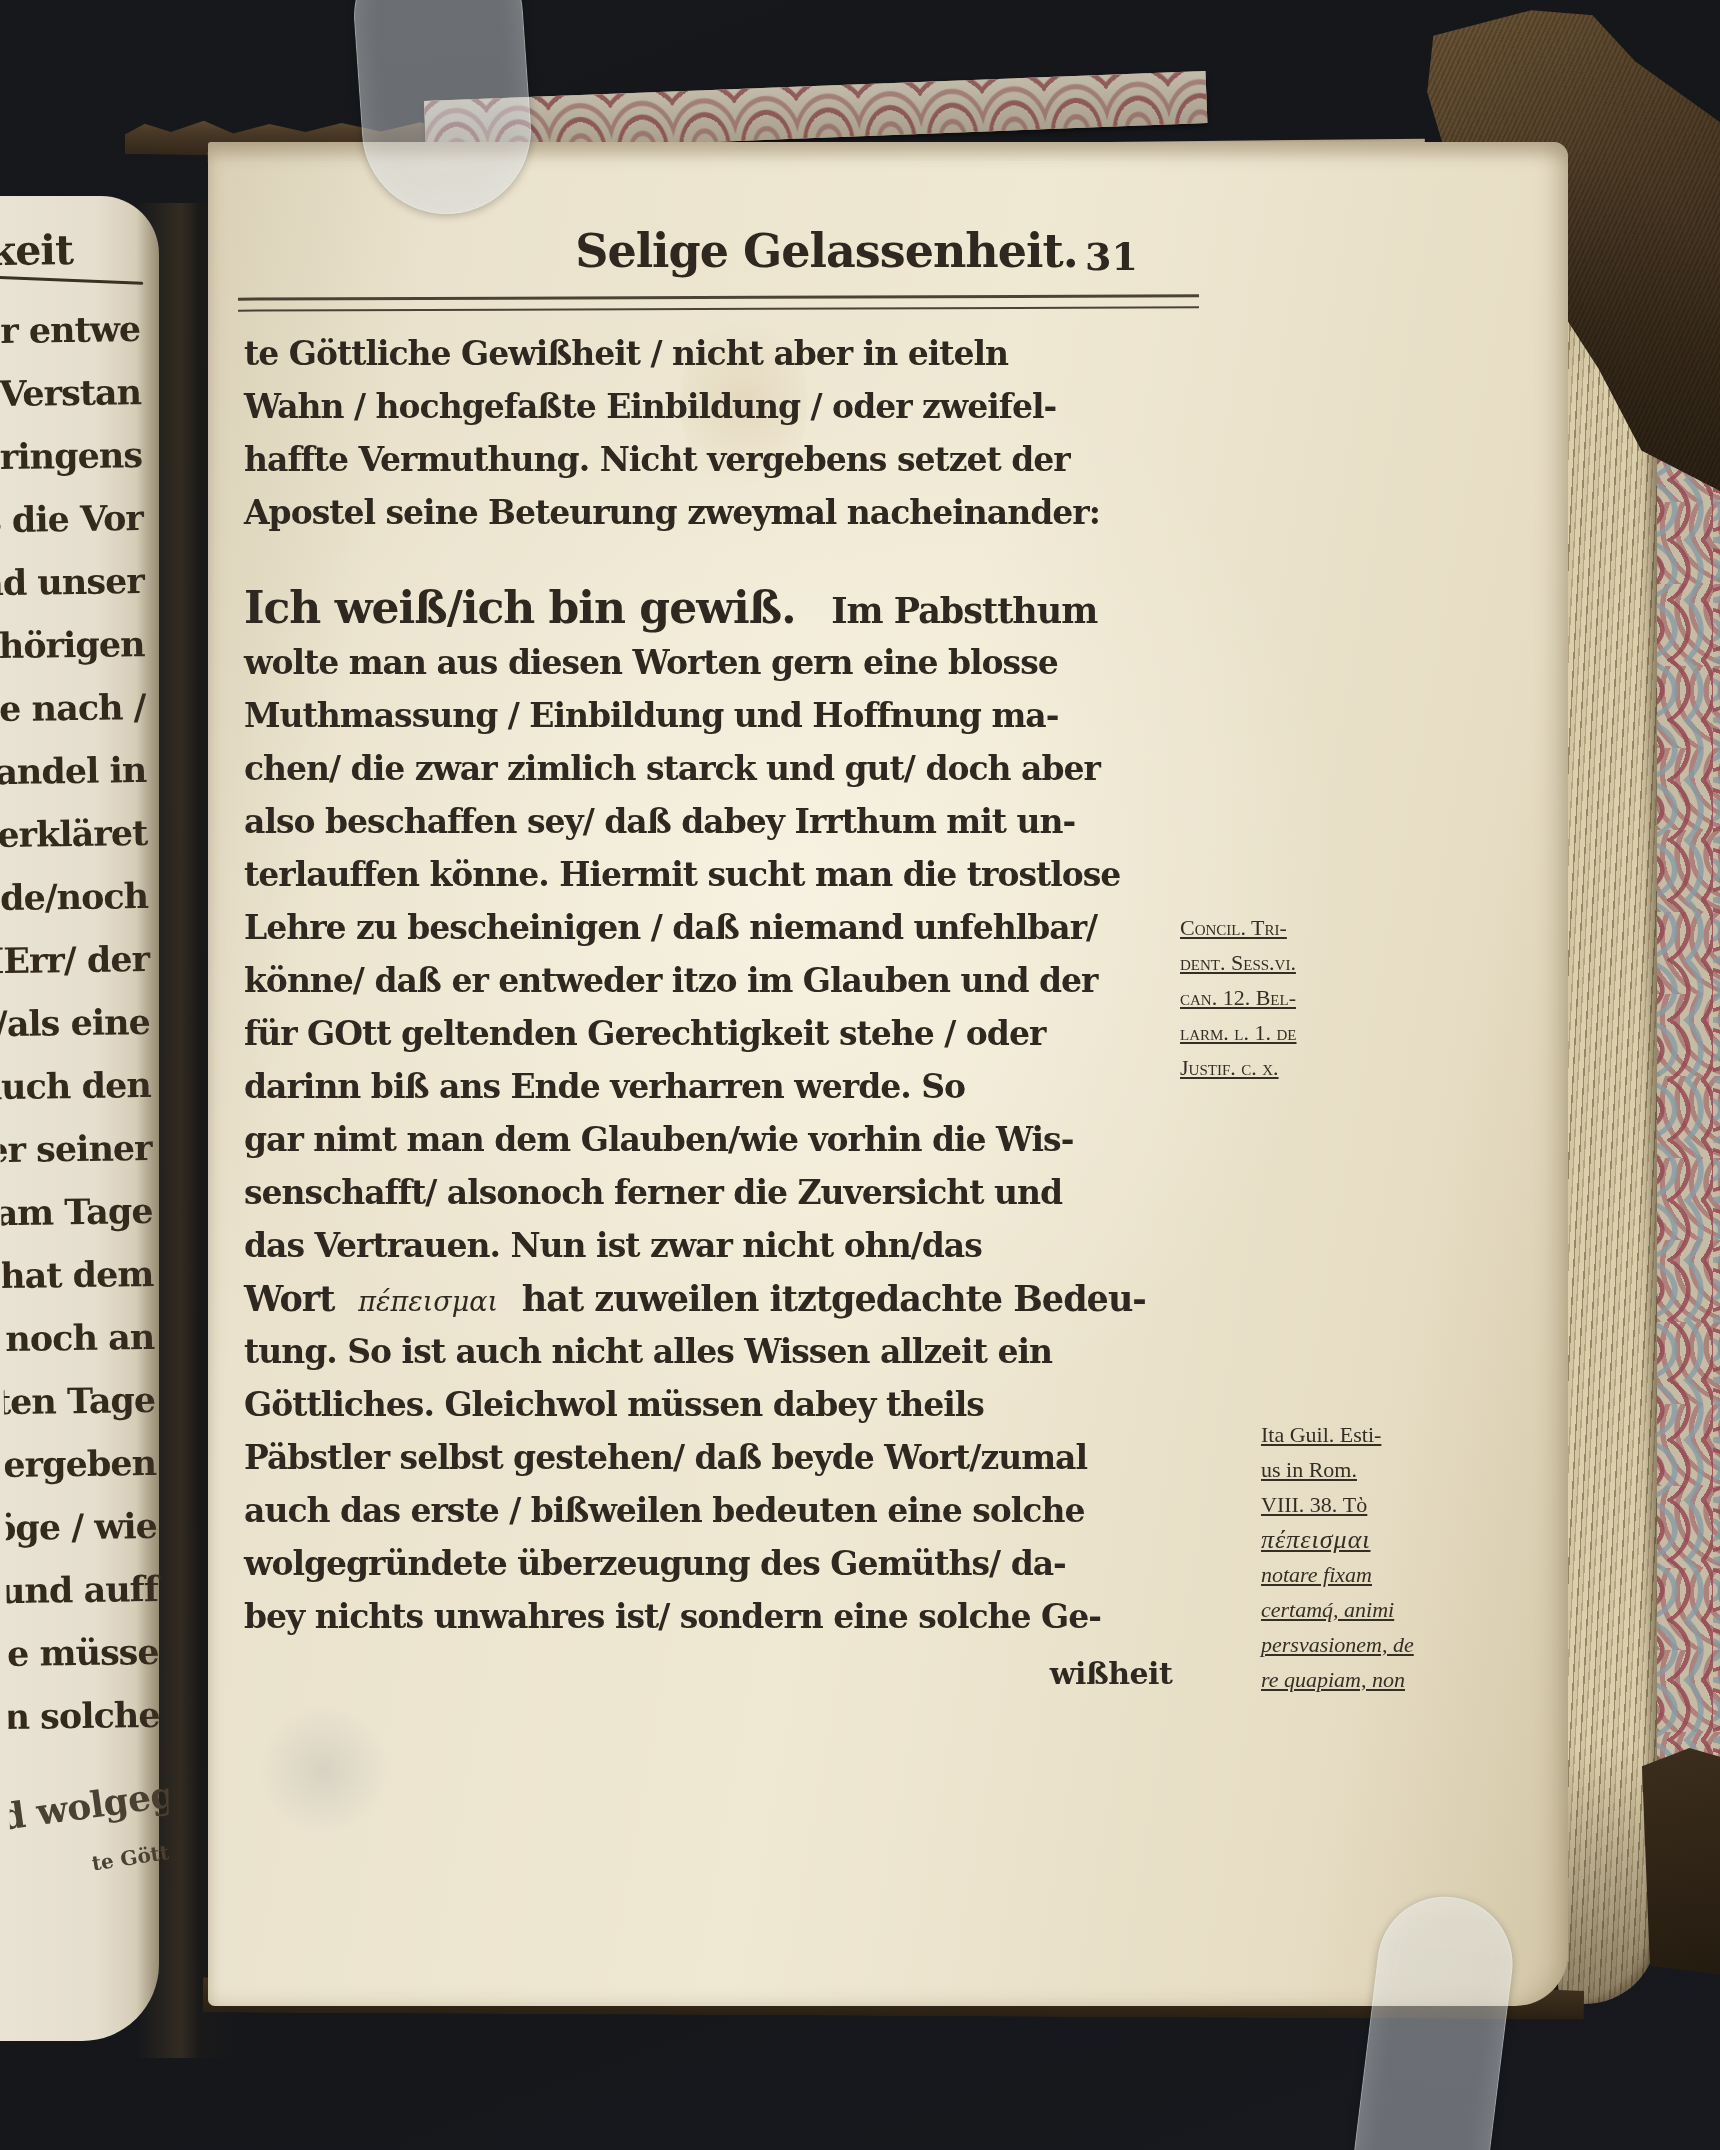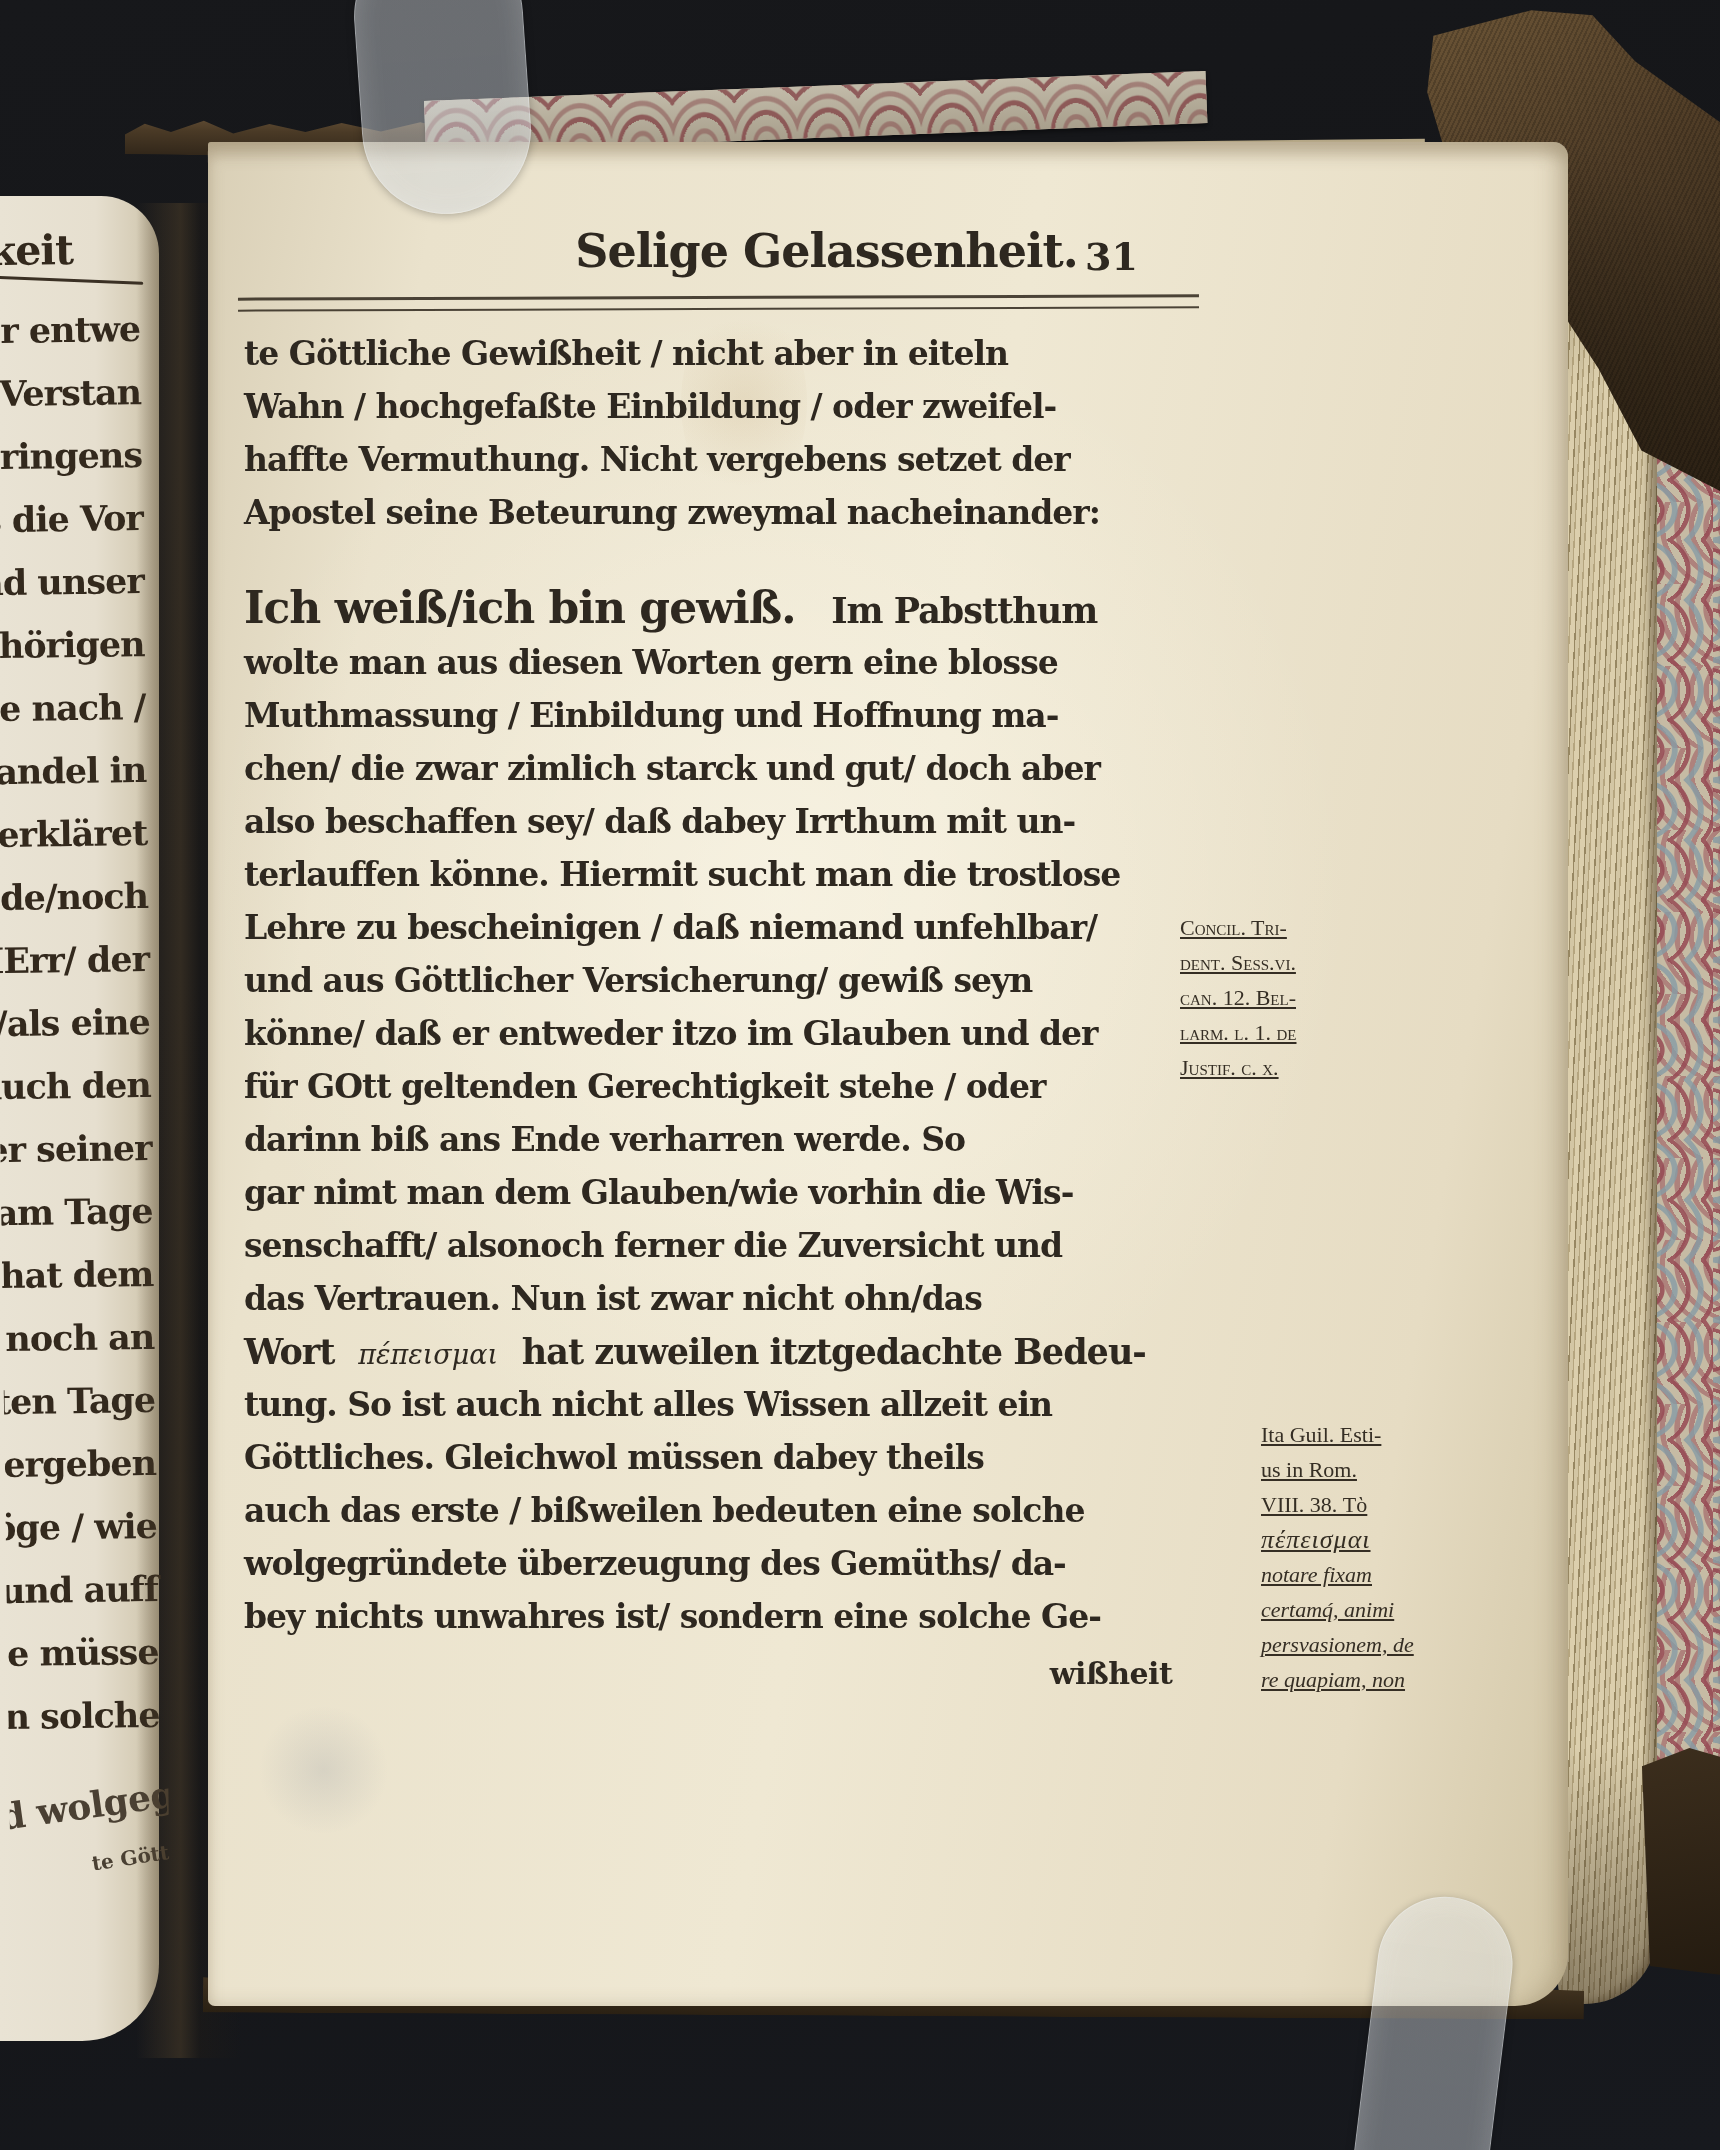--- a/index.html
+++ b/index.html
@@ -193,36 +193,36 @@
         <span class="emph">Ich weiß/ich bin gewiß.</span>
         <span class="rest">Im Pabstthum</span>
       </div>
       <div>
           <div class="vline">wolte man aus diesen Worten gern eine blosse</div>
           <div class="vline">Muthmassung / Einbildung und Hoffnung ma-</div>
           <div class="vline">chen/ die zwar zimlich starck und gut/ doch aber</div>
           <div class="vline">also beschaffen sey/ daß dabey Irrthum mit un-</div>
           <div class="vline">terlauffen könne. Hiermit sucht man die trostlose</div>
           <div class="vline">Lehre zu bescheinigen / daß niemand unfehlbar/</div>
-          <div class="vline">und aus Göttlicher Versicherung/ gewiß seyn</div>
           <div class="vline">könne/ daß er entweder itzo im Glauben und der</div>
           <div class="vline">für GOtt geltenden Gerechtigkeit stehe / oder</div>
           <div class="vline">darinn biß ans Ende verharren werde.  So</div>
           <div class="vline">gar nimt man dem Glauben/wie vorhin die Wis-</div>
           <div class="vline">senschafft/ alsonoch ferner die Zuversicht und</div>
           <div class="vline">das Vertrauen.  Nun ist zwar nicht ohn/das</div>
         </div>
       <div class="line-greek">
         <span>Wort</span>
         <span class="greek">πέπεισμαι</span>
         <span>hat zuweilen itztgedachte Bedeu-</span>
       </div>
       <div>
           <div class="vline">tung.  So ist auch nicht alles Wissen allzeit ein</div>
           <div class="vline">Göttliches.  Gleichwol müssen dabey theils</div>
+          <div class="vline">Päbstler selbst gestehen/ daß beyde Wort/zumal</div>
           <div class="vline">auch das erste / bißweilen bedeuten eine solche</div>
           <div class="vline">wolgegründete überzeugung des Gemüths/ da-</div>
           <div class="vline">bey nichts unwahres ist/ sondern eine solche Ge-</div>
         </div>
     </div>
 
     <div class="catchword">wißheit</div>
 
     <div class="margin-note note-1">
         <div class="mline">Concil. Tri-</div>

